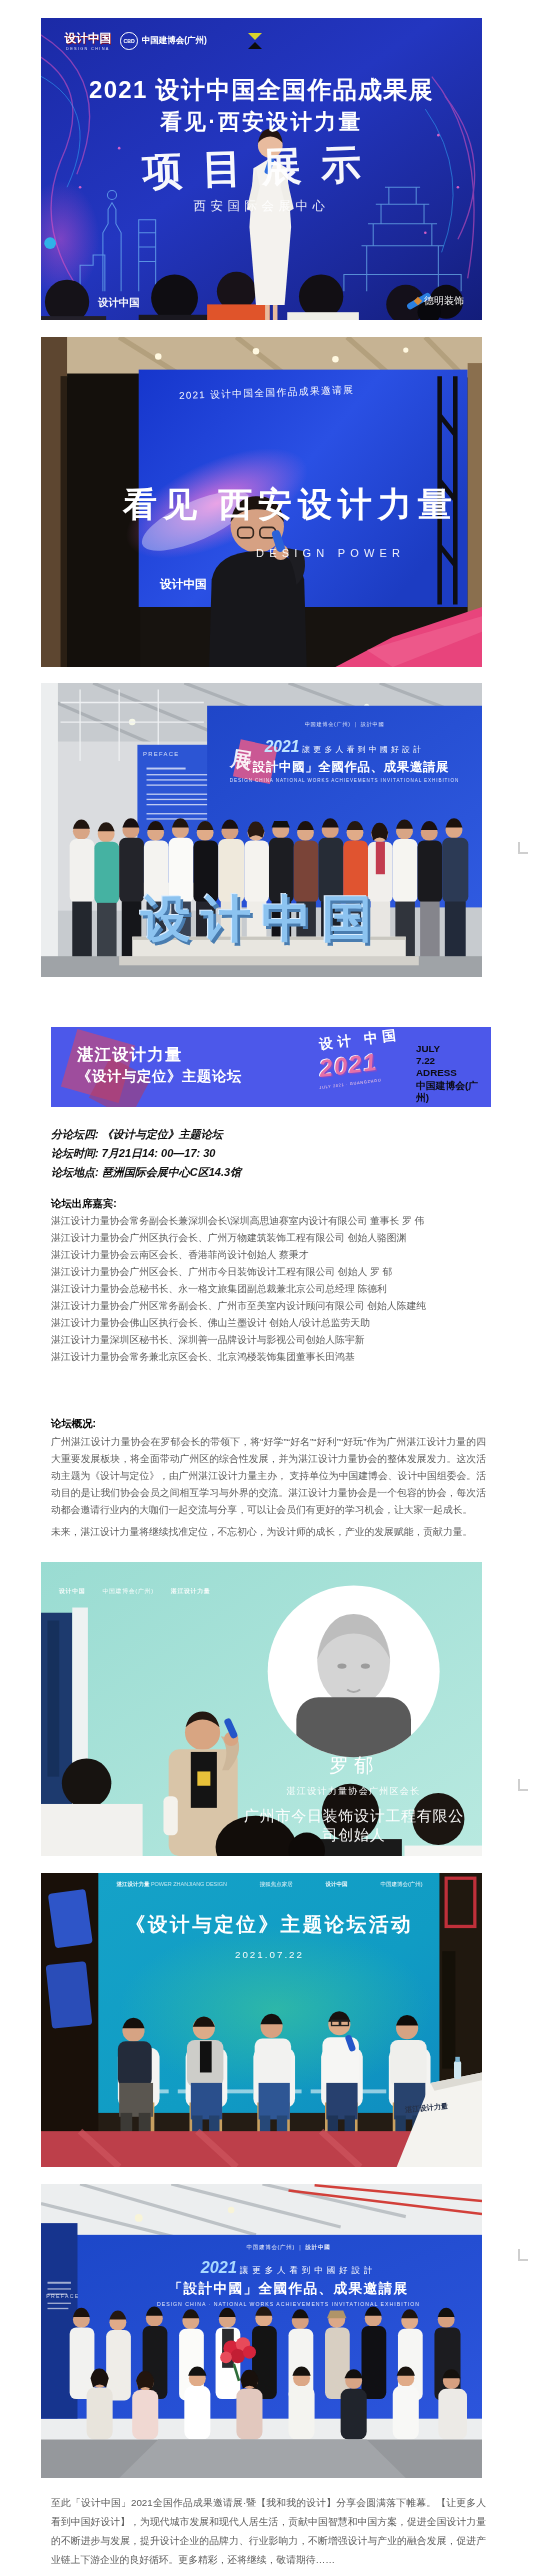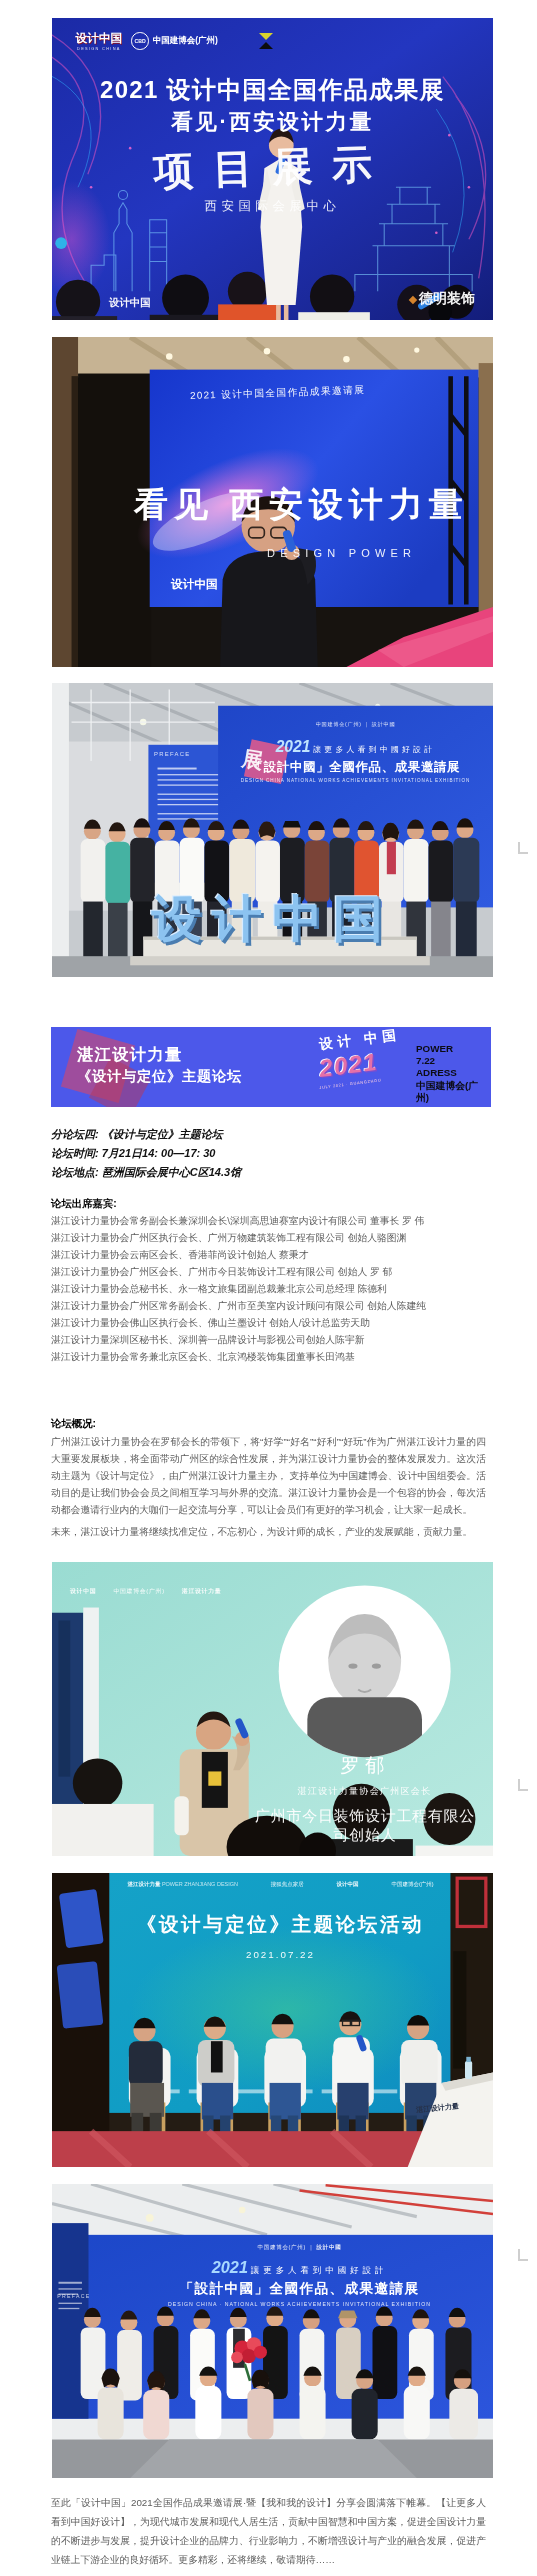--- a/index.html
+++ b/index.html
@@ -1,18 +1,18 @@
 <!DOCTYPE html>
 <html style="font-size:10.4px"><head>
 <meta charset="utf-8">
 <style>
   html,body{margin:0;padding:0;background:#ffffff;}
   .page{position:relative;width:537px;height:2576px;margin:0 auto;background:#fff;
         font-family:"Liberation Sans","DejaVu Sans",sans-serif;overflow:hidden;}
-  .ph{position:absolute;left:52px;width:441px;overflow:hidden;background:#10131f;}
+  .ph{position:absolute;left:41px;width:441px;overflow:hidden;background:#10131f;}
   .ph svg{position:absolute;left:0;top:0;width:100%;height:100%;display:block;}
   .ov{position:absolute;color:#fff;}
   .ctr{text-align:center;}
   .txtblock{position:absolute;left:51px;width:435px;color:#5c5c5c;font-size:9.8px;}
   .bi{font-style:italic;font-weight:700;color:#111;font-size:11px;line-height:19px;}
   .sect{position:absolute;left:51px;color:#000;font-weight:700;font-size:10.4px;}
   .gl{line-height:17px;white-space:nowrap;overflow:hidden;}
   .para{line-height:17px;text-align:justify;}
   .close{line-height:19px;text-align:justify;}
   .lmark{position:absolute;width:7.8px;height:10.4px;border-left:2px solid #cfcfcf;border-bottom:2px solid #cfcfcf;}
@@ -125,21 +125,21 @@
       <div class="hourglass" style="margin-left:31px;margin-top:1.3px;">
         <div class="tri-top"></div>
           <div class="tri-bot"></div>
       </div>
     </div>
     <div class="ov ctr" style="left:0;top:56px;width:100%;font-size:24px;font-weight:900;letter-spacing:1.3px;">2021 设计中国全国作品成果展</div>
     <div class="ov ctr" style="left:0;top:89px;width:100%;font-size:21.5px;font-weight:900;letter-spacing:2.6px;">看见·西安设计力量</div>
     <div class="ov ctr" style="left:0;top:122px;width:100%;font-size:40px;font-weight:900;letter-spacing:19.5px;opacity:.96;transform:rotate(-2deg);">项目展示</div>
     <div class="ov ctr" style="left:0;top:180px;width:100%;font-size:12.4px;letter-spacing:4.6px;opacity:.9;font-family:Liberation Mono, monospace;">西安国际会展中心</div>
     <div class="ov" style="left:57px;bottom:10.4px;font-size:10.4px;font-weight:900;opacity:.95;">设计中国</div>
-    <div class="ov" style="right:18px;bottom:11.7px;font-size:14px;font-weight:700;opacity:.95;text-align:center;"><span class="diamond"></span><span>德明装饰</span></div>
+    <div class="ov" style="right:18px;bottom:11.7px;font-size:10px;font-weight:400;opacity:.95;text-align:center;"><span class="diamond"></span><span>德明装饰</span></div>
   </figure>
 
   <figure class="ph" style="top:337px;height:330px;margin:0;">
     <svg viewBox="0 0 677 506" preserveAspectRatio="none">
       <defs>
         <linearGradient id="g2" x1="0" y1="0" x2="1" y2="0.6">
           <stop offset="0" stop-color="#1636cc"></stop>
             <stop offset="0.55" stop-color="#2a50e4"></stop>
             <stop offset="1" stop-color="#1c3cc2"></stop>
         </linearGradient>
@@ -346,21 +346,21 @@
     <div class="b-diamond"></div>
     <div class="b-diamond2"></div>
     <div class="ov" style="left:26px;top:17px;font-size:16.3px;font-weight:800;letter-spacing:1.3px;">湛江设计力量</div>
     <div class="ov" style="left:26px;top:40px;font-size:14.3px;font-weight:800;letter-spacing:0.7px;">《设计与定位》主题论坛</div>
     <div class="logo2021">
       <div class="lg-top">设计 中国</div>
       <div class="lg-num">2021</div>
       <div class="lg-minor">JULY 2021 · GUANGZHOU</div>
     </div>
     <div class="ov" style="left:365px;top:15.6px;color:#0c0c14;font-weight:800;font-size:9.8px;line-height:12.4px;">
-      <div>POWER</div>
+      <div>JULY</div>
       <div>7.22</div>
       <div>ADRESS</div>
       <div>中国建博会(广州)</div>
     </div>
   </div>
 
   <div class="txtblock bi" style="top:1125px;">
     <div>分论坛四: 《设计与定位》主题论坛</div>
     <div>论坛时间: 7月21日14: 00—17: 30</div>
     <div>论坛地点: 琶洲国际会展中心C区14.3馆</div>

